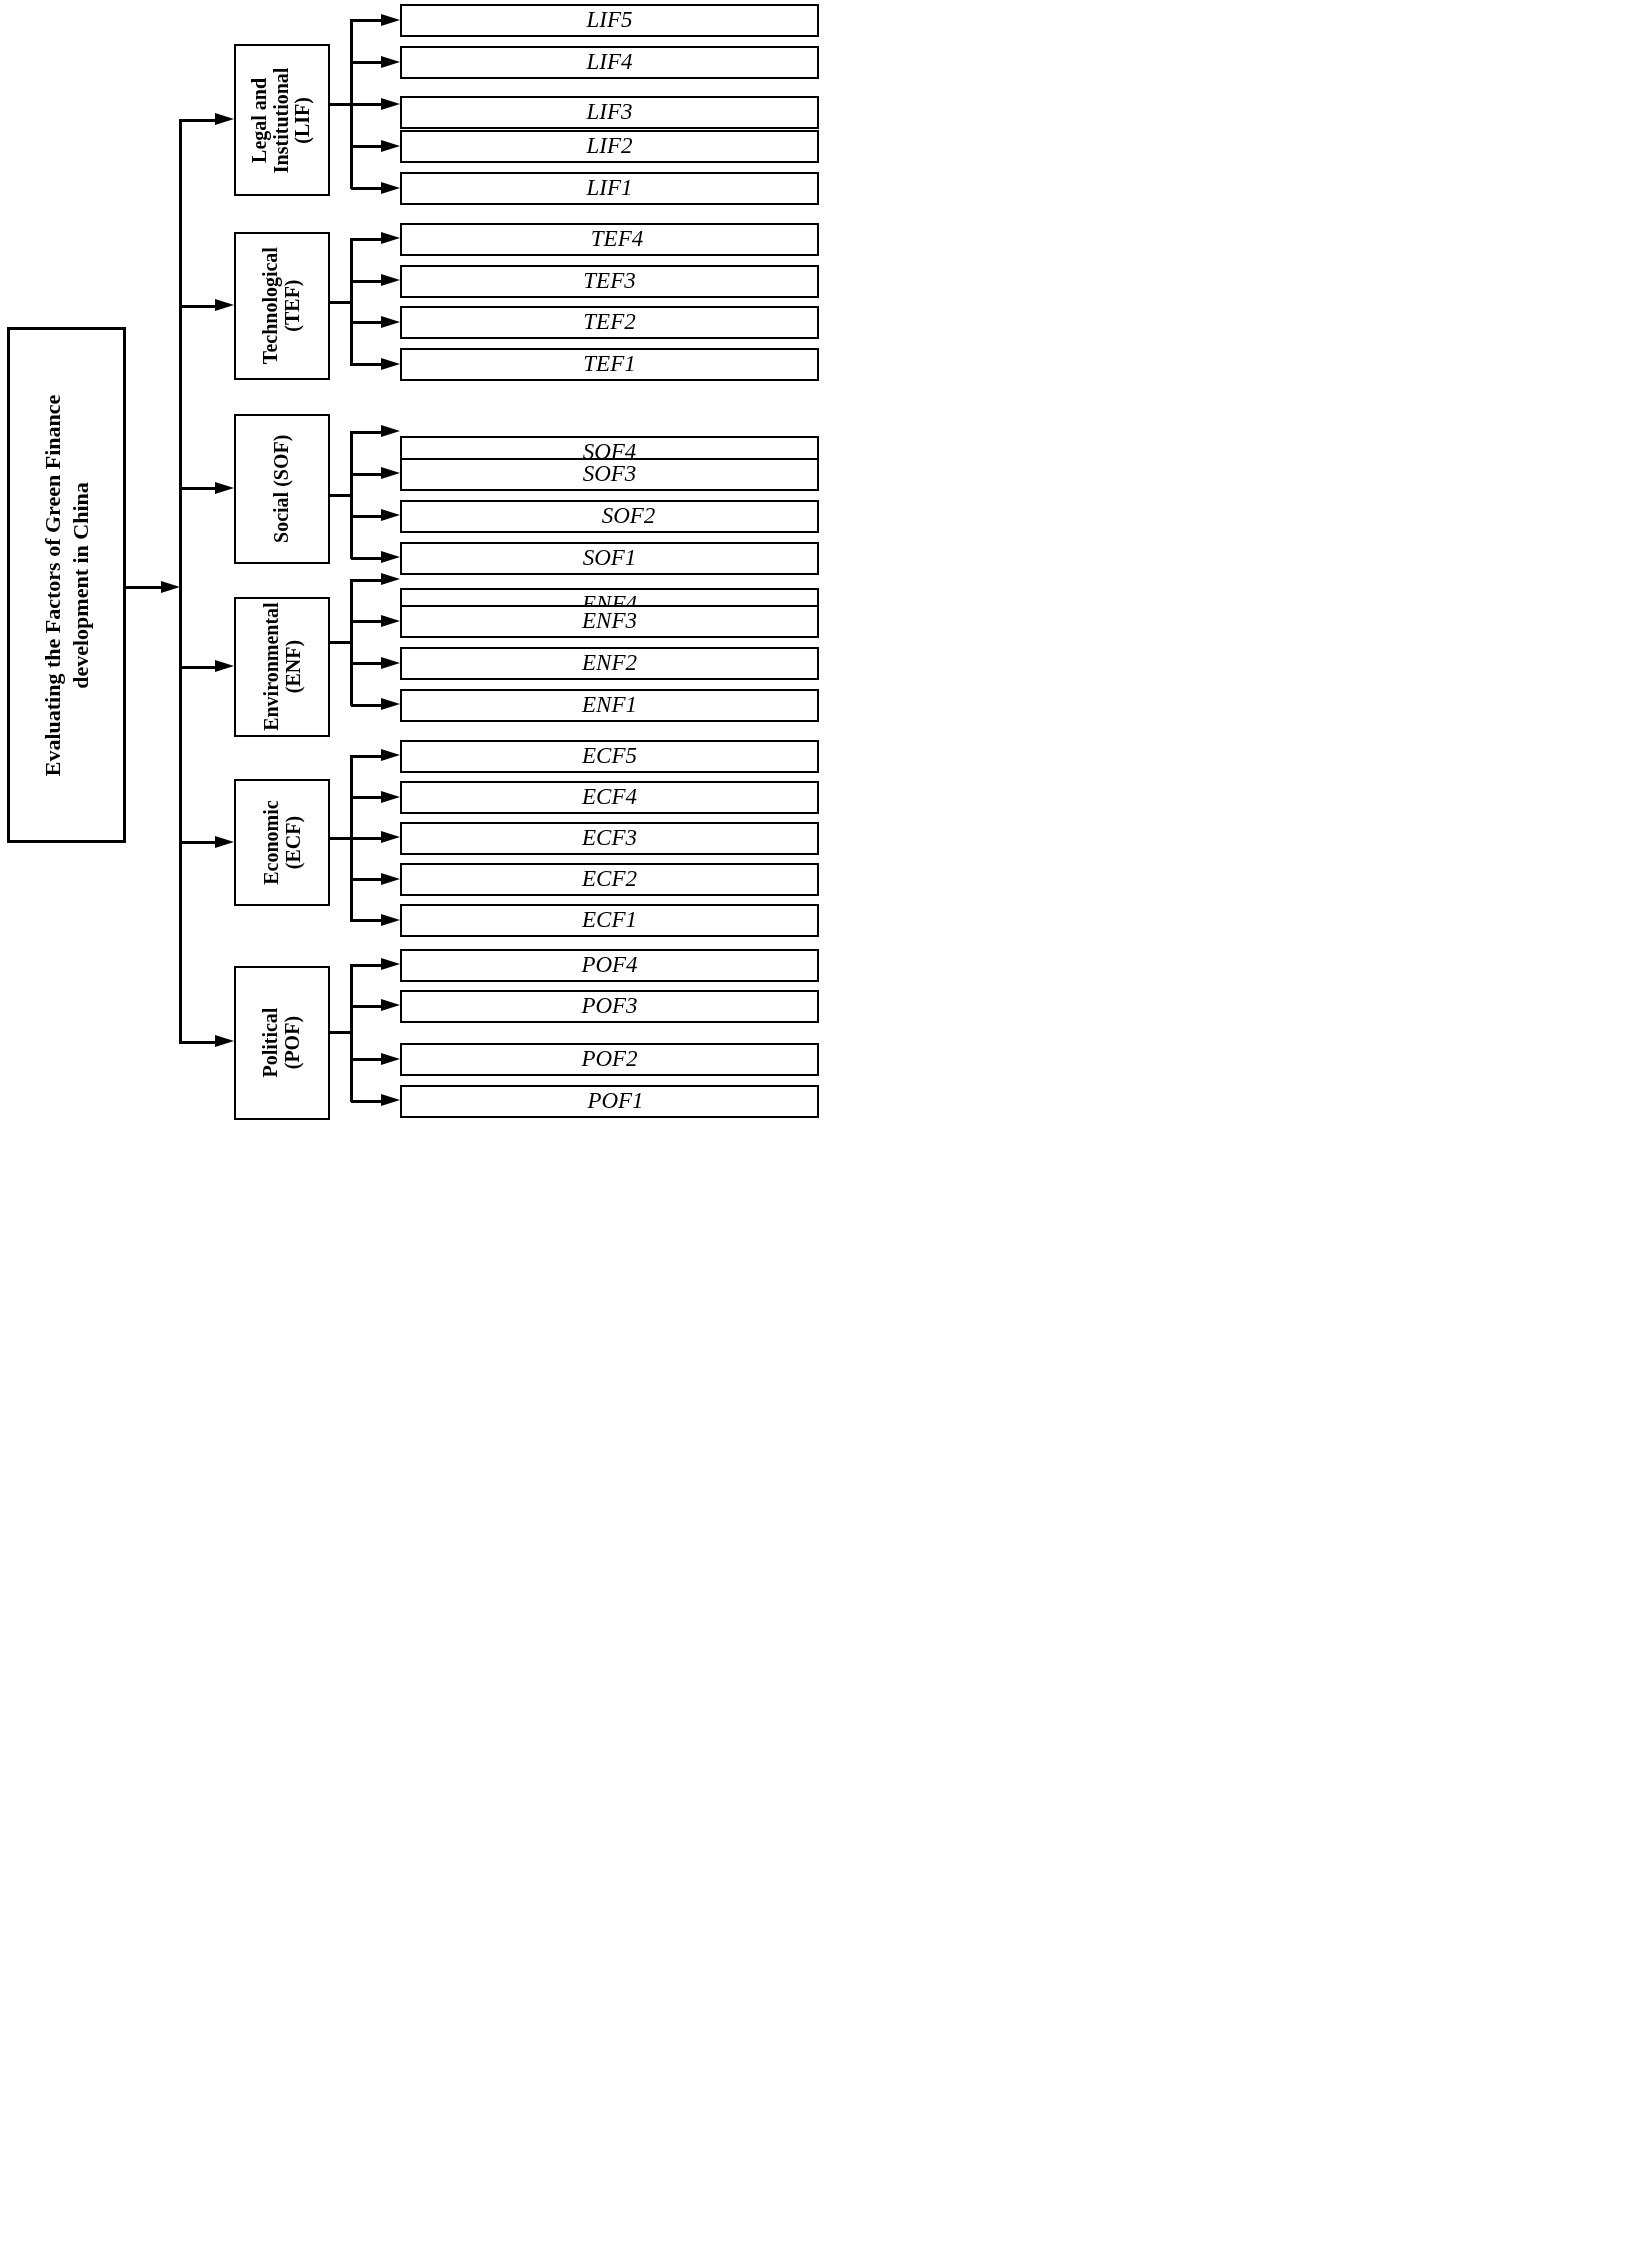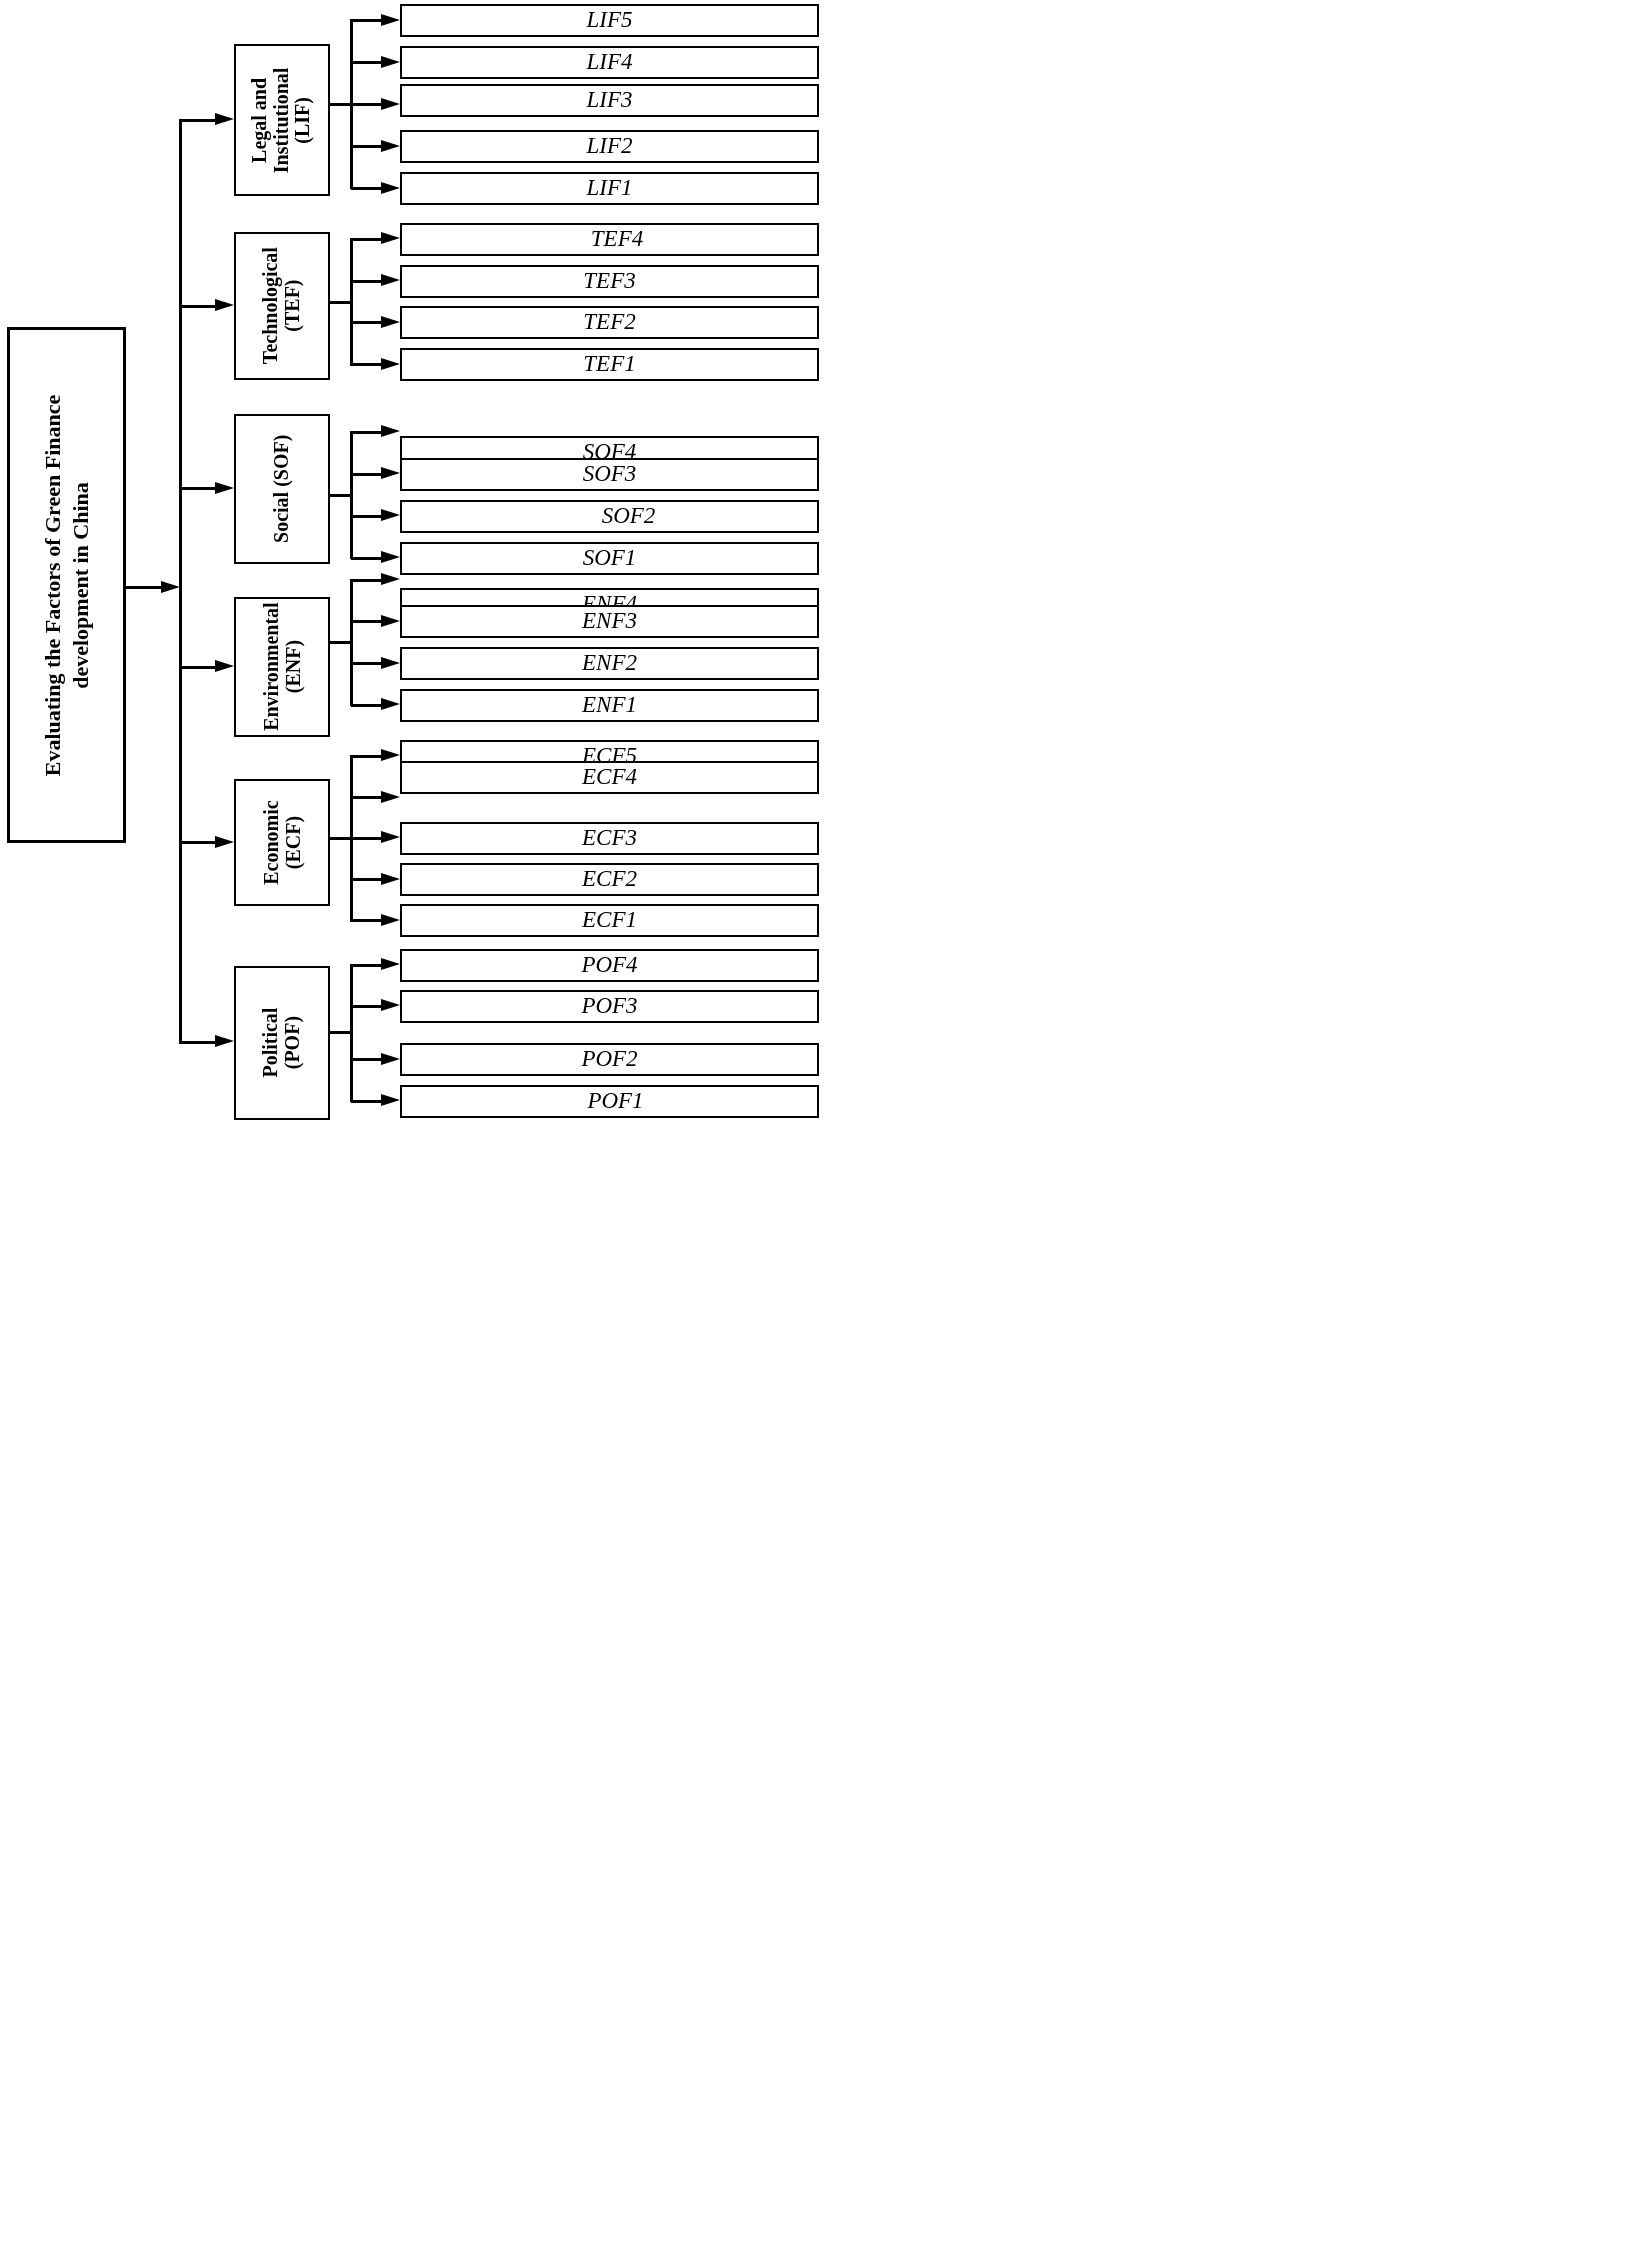--- a/index.html
+++ b/index.html
@@ -144,21 +144,21 @@
     <span class="vtext">Political
 (POF)</span>
   </div>
 
   <div class="box leaf" style="top:4.4px;">
       <span>LIF5</span>
     </div>
   <div class="box leaf" style="top:46px;">
       <span>LIF4</span>
     </div>
-  <div class="box leaf" style="top:84px;">
+  <div class="box leaf" style="top:96px;">
       <span>LIF3</span>
     </div>
   <div class="box leaf" style="top:130px;">
       <span>LIF2</span>
     </div>
   <div class="box leaf" style="top:172px;">
       <span>LIF1</span>
     </div>
 
   <div class="box leaf" style="top:223px;padding-left:15px;">
@@ -196,21 +196,21 @@
   <div class="box leaf" style="top:647px;">
       <span>ENF2</span>
     </div>
   <div class="box leaf" style="top:689px;">
       <span>ENF1</span>
     </div>
 
   <div class="box leaf" style="top:740px;">
       <span>ECF5</span>
     </div>
-  <div class="box leaf" style="top:761px;">
+  <div class="box leaf" style="top:781px;">
       <span>ECF4</span>
     </div>
   <div class="box leaf" style="top:822px;">
       <span>ECF3</span>
     </div>
   <div class="box leaf" style="top:863px;">
       <span>ECF2</span>
     </div>
   <div class="box leaf" style="top:904px;">
       <span>ECF1</span>

